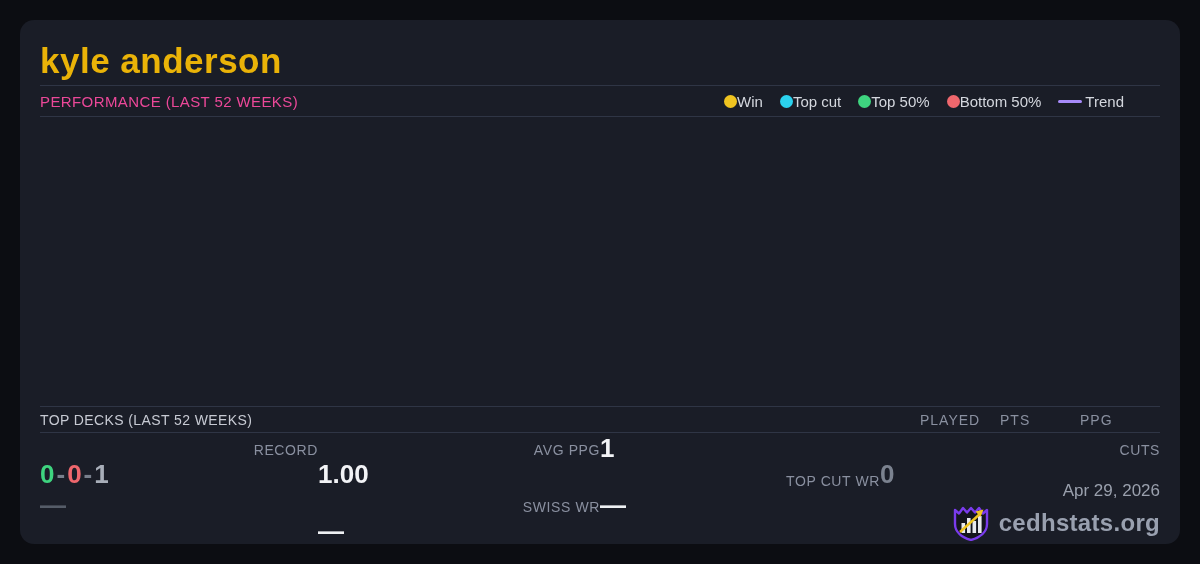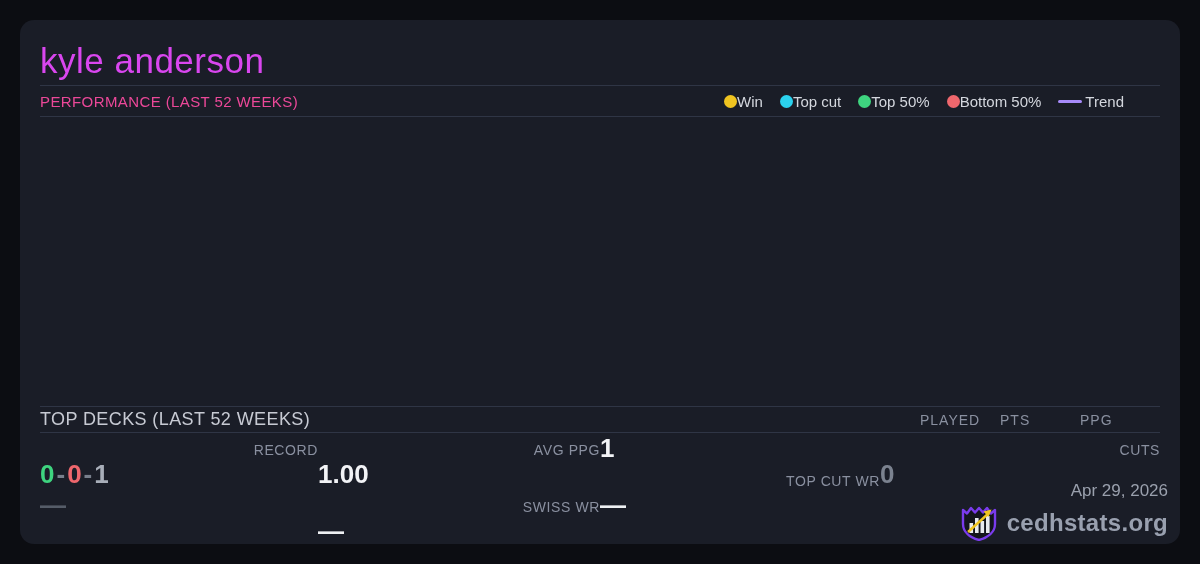--- a/index.html
+++ b/index.html
@@ -17,23 +17,23 @@
     width: 1160px; height: 524px;
     background: #1a1d27;
     border-radius: 14px;
     padding: 0 20px;
     position: absolute;
   }
   .title {
     padding-top: 20px;
     height: 65px;
     font-size: 35px;
-    font-weight: normal;
+    font-weight: bold;
     letter-spacing: 0.5px;
-    color: #d946ef;
+    color: #eab308;
     line-height: 1.2;
   }
   .perf-row {
     height: 32px;
     border-top: 1px solid #2f3545;
     border-bottom: 1px solid #2f3545;
     display: flex;
     justify-content: space-between;
     align-items: center;
   }
@@ -55,21 +55,21 @@
   .chart-area { height: 289px; }
   .decks-row {
     height: 27px;
     border-top: 1px solid #2f3545;
     border-bottom: 1px solid #2f3545;
     display: flex;
     justify-content: space-between;
     align-items: center;
   }
   .decks-heading {
-    font-size: 18px;
+    font-size: 14px;
     color: #c7cad3;
     letter-spacing: 0.4px;
   }
   .decks-cols { display: flex; }
   .decks-col {
     width: 80px;
     text-align: left;
     font-size: 14px;
     color: #8a90a0;
     letter-spacing: 1px;
@@ -96,21 +96,21 @@
   .record { display: flex; gap: 2px; }
   .record .w { color: #3ed47f; }
   .record .sep { color: #787f8c; }
   .record .l { color: #ef676d; }
   .record .d { color: #a8aeb9; }
   .dash-val { font-size: 26px; font-weight: bold; line-height: 1.2; }
   .dash-val.gray { color: #555c68; }
   .dash-val.white { color: #eef0f3; }
   .footer {
     position: absolute;
-    right: 12px;
+    right: 20px;
     bottom: 4px;
     text-align: right;
   }
   .date {
     font-size: 17px;
     color: #9aa0ad;
     margin-bottom: 5px;
   }
   .brand-row {
     display: flex;

